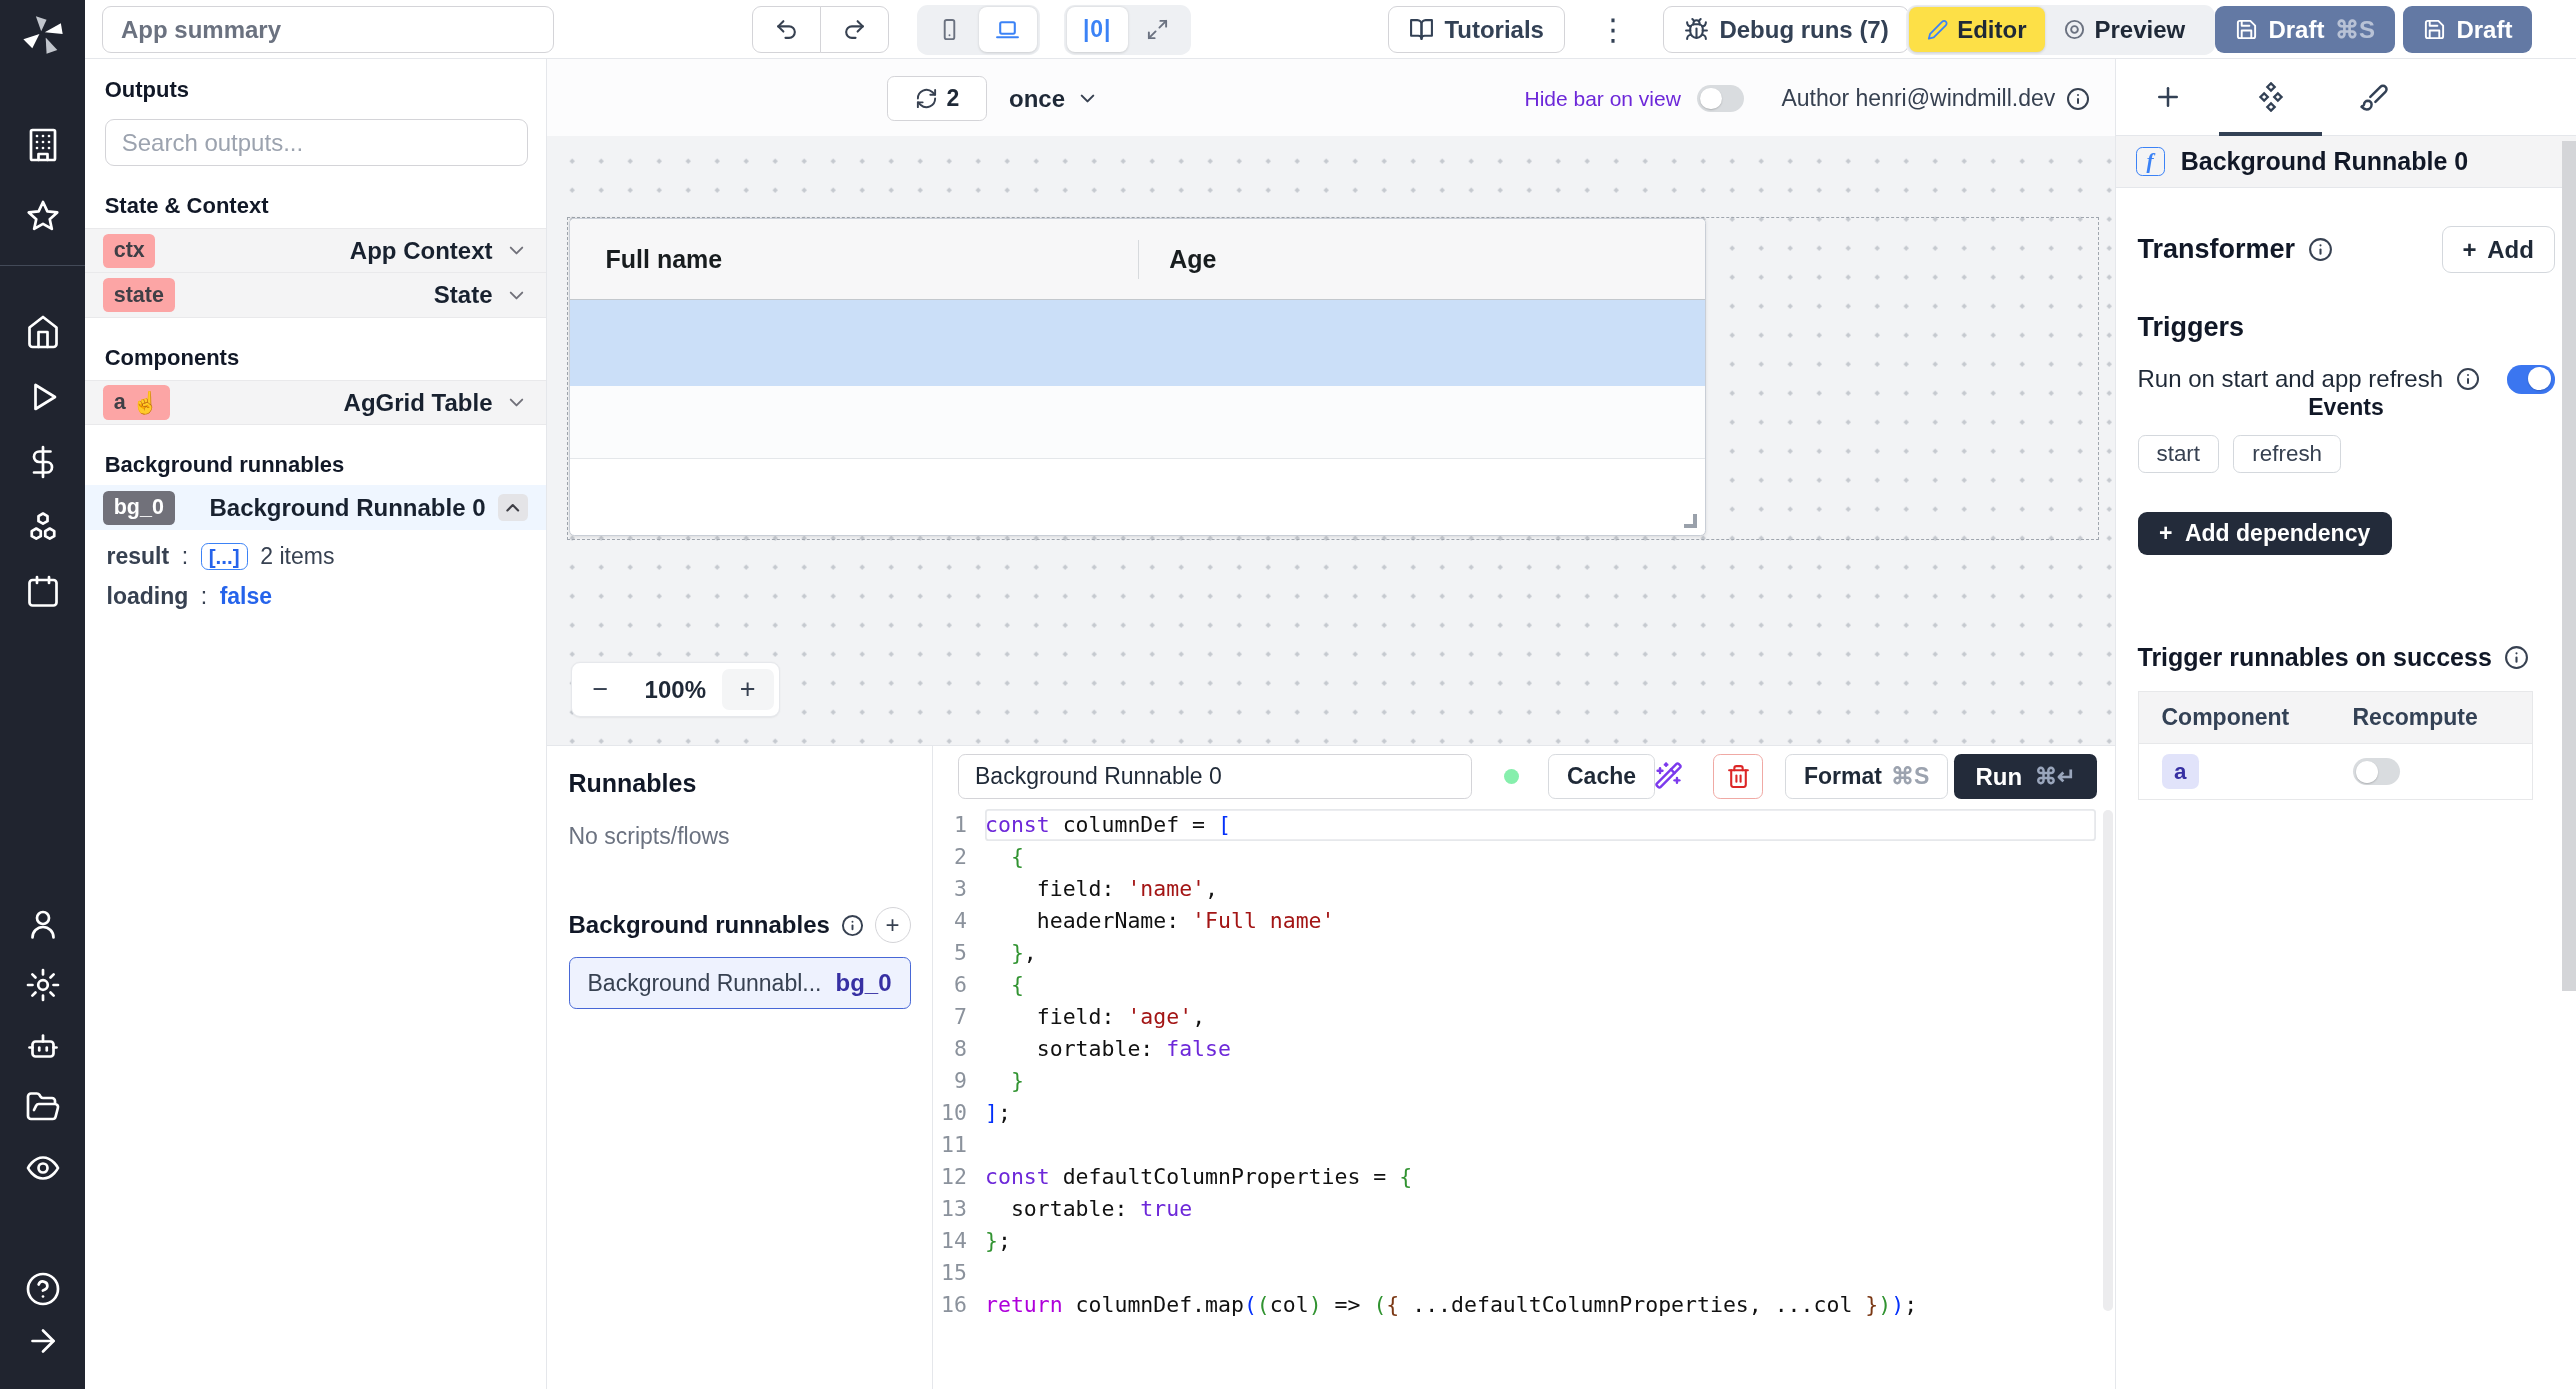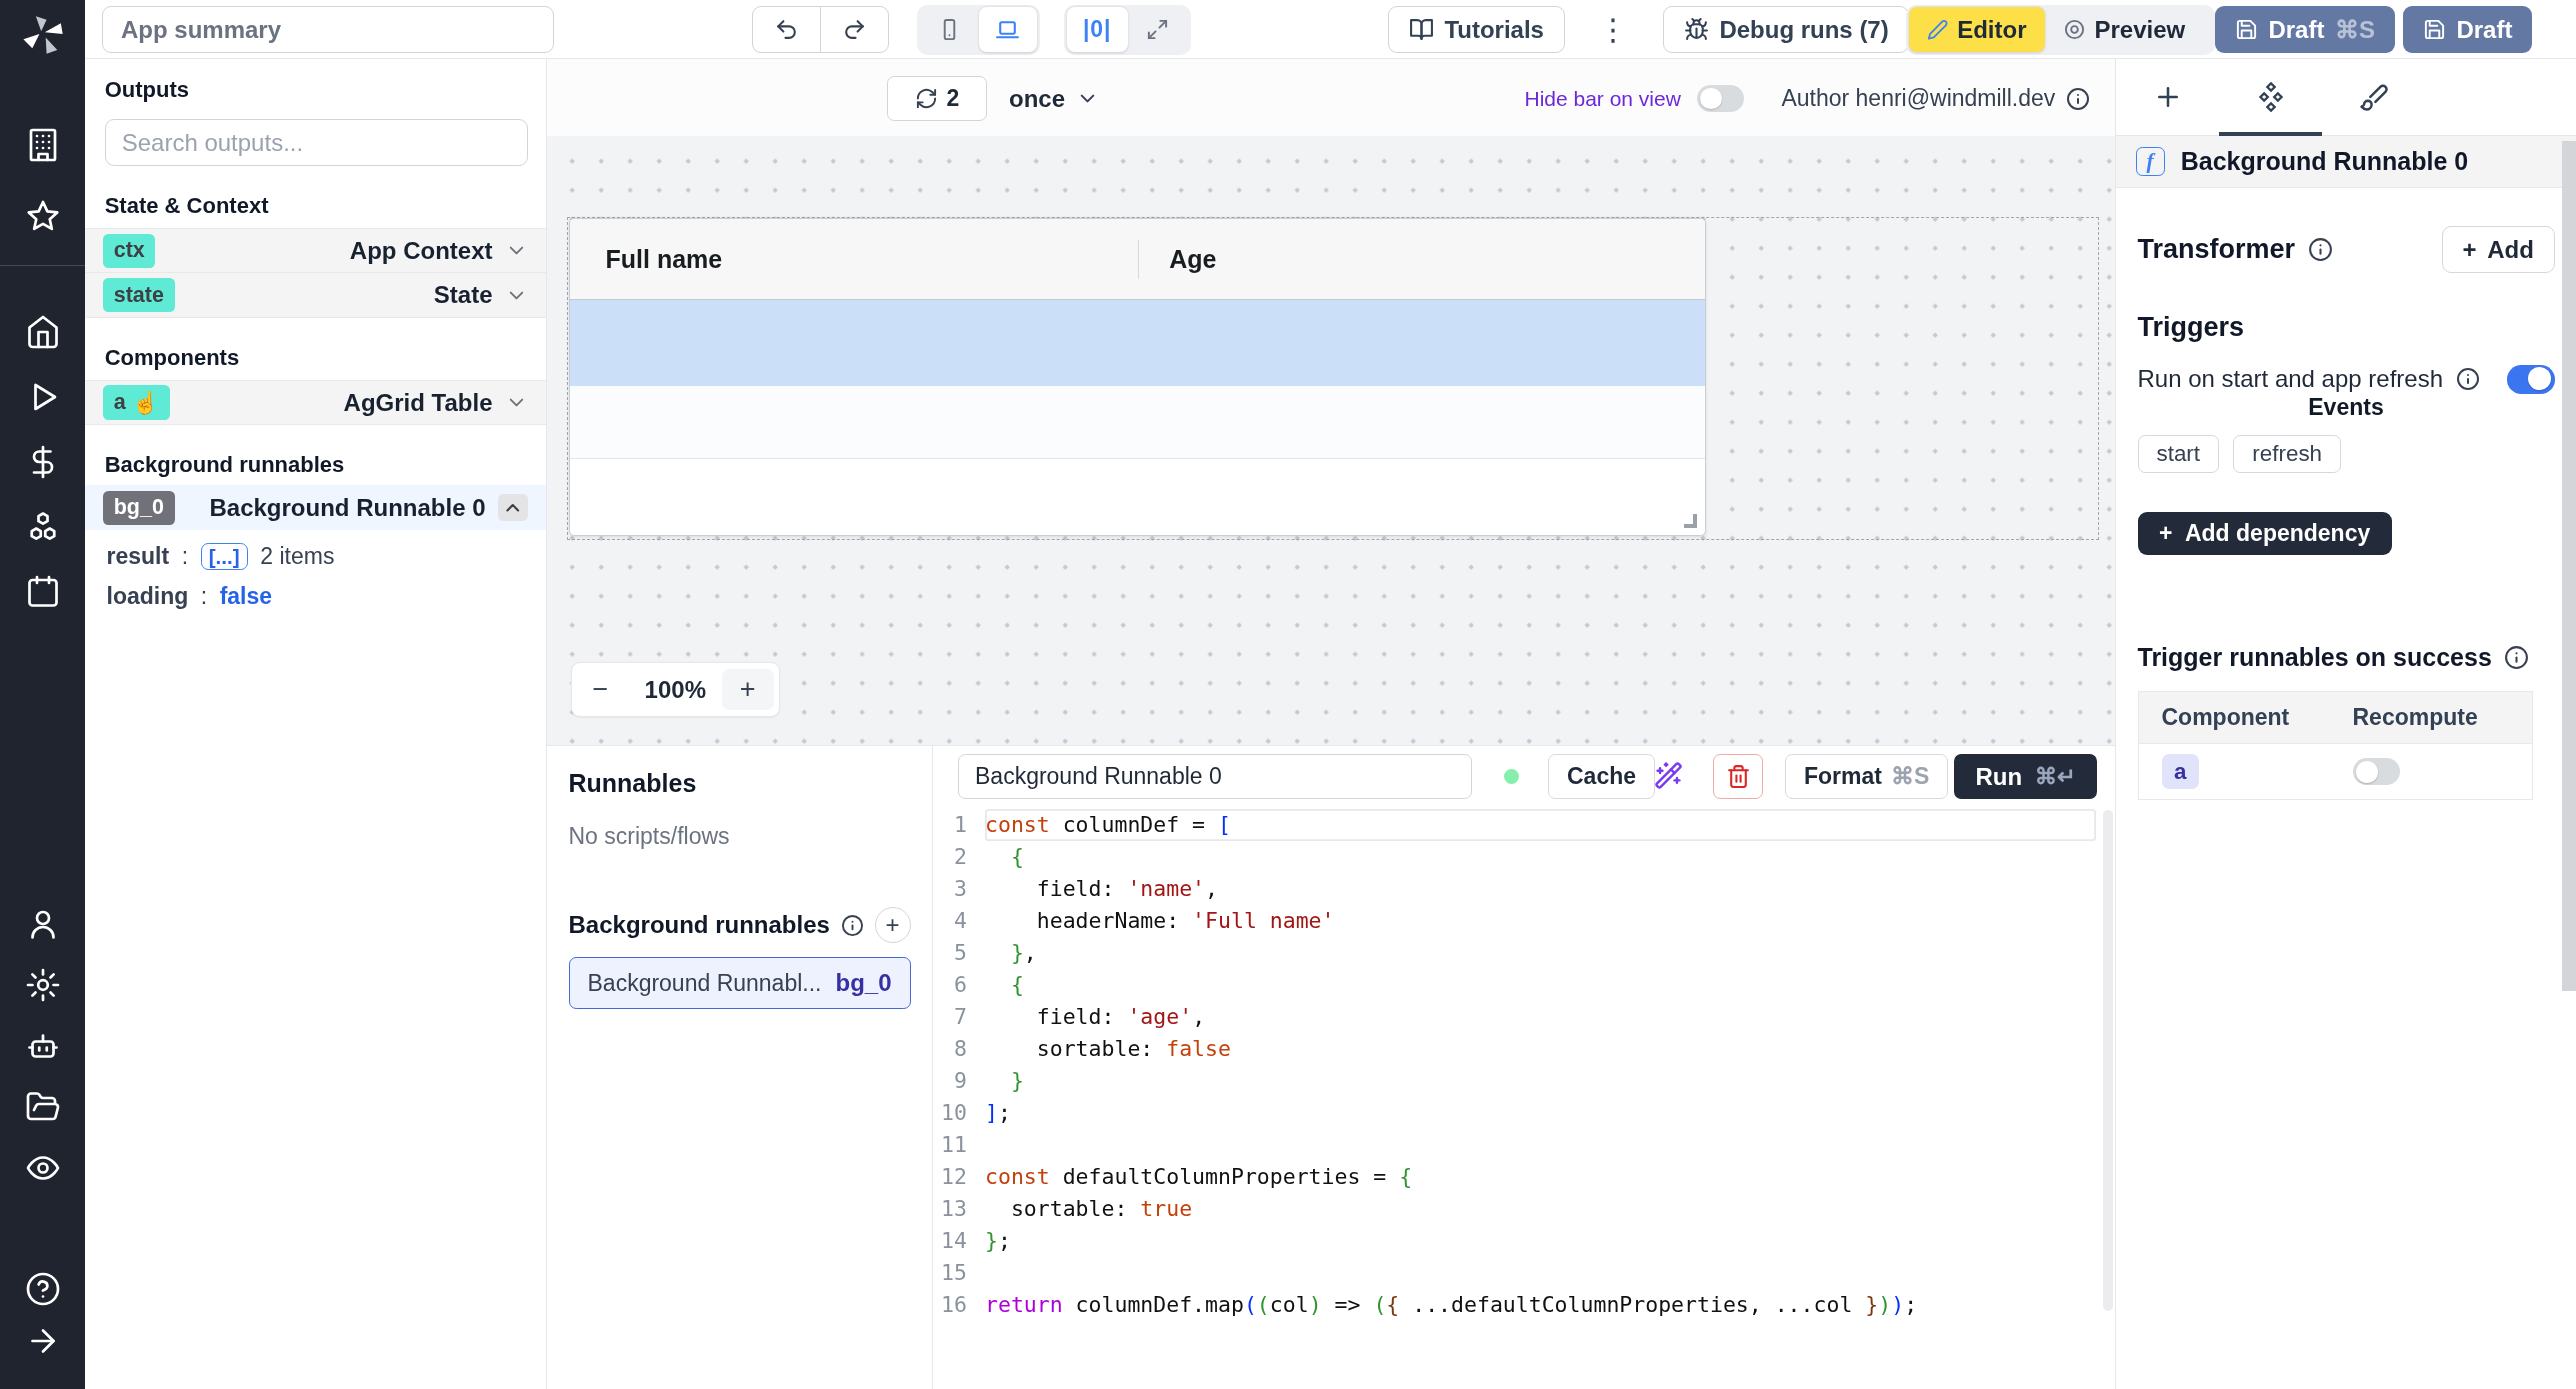--- a/index.html
+++ b/index.html
@@ -52,21 +52,21 @@
   #outputs { position:absolute; left:85px; top:59px; width:462px; height:1331px; background:#fff; border-right:0.9px solid #e5e7eb; z-index:10; }
   #outputs h3 { font-size:22px; font-weight:700; color:#111827; margin:0 19.7px; }
   .op-title { padding-top:18px; }
   .op-search { display:block; margin:16px 19.7px 0; width:423px; height:47px; border:0.9px solid #d4d4d8; border-radius:9px;
       padding:0 16px; font-size:24px; font-family:inherit; color:#374151; }
   .op-search::placeholder { color:#9ca3af; }
   .sec-head { margin-top:27px !important; }
   .out-row { margin-top:9px; height:45px; background:#f4f4f5; border-top:0.9px solid #e9e9eb; border-bottom:0.9px solid #e9e9eb;
       display:flex; align-items:center; padding:0 18px; cursor:pointer; }
   .out-row + .out-row { margin-top:0; border-top:none; }
-  .badge { background:#5eead4; color:#3f3f46; font-weight:700; font-size:21.5px; border-radius:5.4px; padding:4.5px 10.7px; display:inline-flex; align-items:center; gap:7.2px; }
+  .badge { background:#fca5a5; color:#3f3f46; font-weight:700; font-size:21.5px; border-radius:5.4px; padding:4.5px 10.7px; display:inline-flex; align-items:center; gap:7.2px; }
   .badge .ptr { font-size:21.5px; color:#52525b; }
   .out-row .type { margin-left:auto; font-size:24px; font-weight:700; color:#18212f; }
   .out-row .chev { margin-left:12.5px; }
   .bg-row { margin-top:7.2px; height:45px; background:#eff6ff; display:flex; align-items:center; padding:0 18px; cursor:pointer; }
   .badge.dark { background:#71717a; color:#fff; }
   .bg-row .name { margin-left:auto; font-size:24px; font-weight:700; color:#18212f; }
   .chev-box { margin-left:12.5px; width:30px; height:27px; background:#e4e4e7; border-radius:5.4px; display:flex; align-items:center; justify-content:center; cursor:pointer; }
   .kv { display:flex; align-items:center; gap:12.5px; margin:12.5px 21.5px 0; font-size:23px; color:#374151; }
   .kv .key { font-weight:600; }
   .chip-ellipsis { border:1.8px solid #3b82f6; color:#2563eb; font-weight:700; font-size:20.6px; border-radius:7.2px; padding:0.9px 7.2px; cursor:pointer; }
@@ -139,21 +139,21 @@
   .btn-format .sc { color:#9ca3af; font-weight:600; }
   .btn-run { left:1021px; top:8px; height:45px; background:#232b3a; border-radius:7.2px; color:#fff; display:flex; align-items:center;
       gap:12.5px; padding:0 21.5px; font-size:24px; font-weight:700; cursor:pointer; }
   .btn-run .sc { color:#9aa6bc; font-weight:600; font-size:22.4px; }
   #codebox { position:absolute; left:0; top:63px; width:1163px; bottom:0; font-family:"DejaVu Sans Mono", monospace;
       font-size:21.5px; line-height:32px; }
   .cline { display:flex; height:32px; }
   .cline .ln { width:52px; text-align:right; padding-right:18px; color:#8b929c; flex:none; }
   .cline .lc { flex:1; white-space:pre; color:#111; }
   .cline.cur .lc { box-shadow:inset 0 0 0 1.8px #e6e8eb; border-radius:3.6px; }
-  .tk-k { color:#c2410c;text-align:right; } .tk-c { color:#af00db; } .tk-s { color:#a31515; }
+  .tk-k { color:#6d28d9;text-align:right; } .tk-c { color:#af00db; } .tk-s { color:#a31515; }
   .tk-b1 { color:#0431fa; } .tk-b2 { color:#319331; } .tk-b3 { color:#7b3814; } .tk-p { color:#111111; }
   .code-scroll { position:absolute; right:1.8px; top:64px; width:10.7px; height:501px; background:#ececee; border-radius:5.4px; }
 
   
   #rightpanel { position:absolute; left:2115px; top:59px; width:461px; height:1331px; background:#fff; border-left:0.9px solid #e5e7eb; }
   #rp-tabs { height:77px; border-bottom:0.9px solid #e5e7eb; display:flex; }
   .rp-tab { width:103px; height:100%; display:flex; align-items:center; justify-content:center; cursor:pointer; position:relative; }
   .rp-tab.active::after { content:""; position:absolute; left:0; right:0; bottom:-0.9px; height:3.6px; background:#334155; }
   #rp-strip { height:52px; background:#f4f4f5; border-bottom:0.9px solid #e5e7eb; display:flex; align-items:center; gap:16px; padding:0 19.7px; }
   .f-icon { width:29px; height:29px; border:1.8px solid #3b82f6; border-radius:6.3px; display:flex; align-items:center; justify-content:center;

